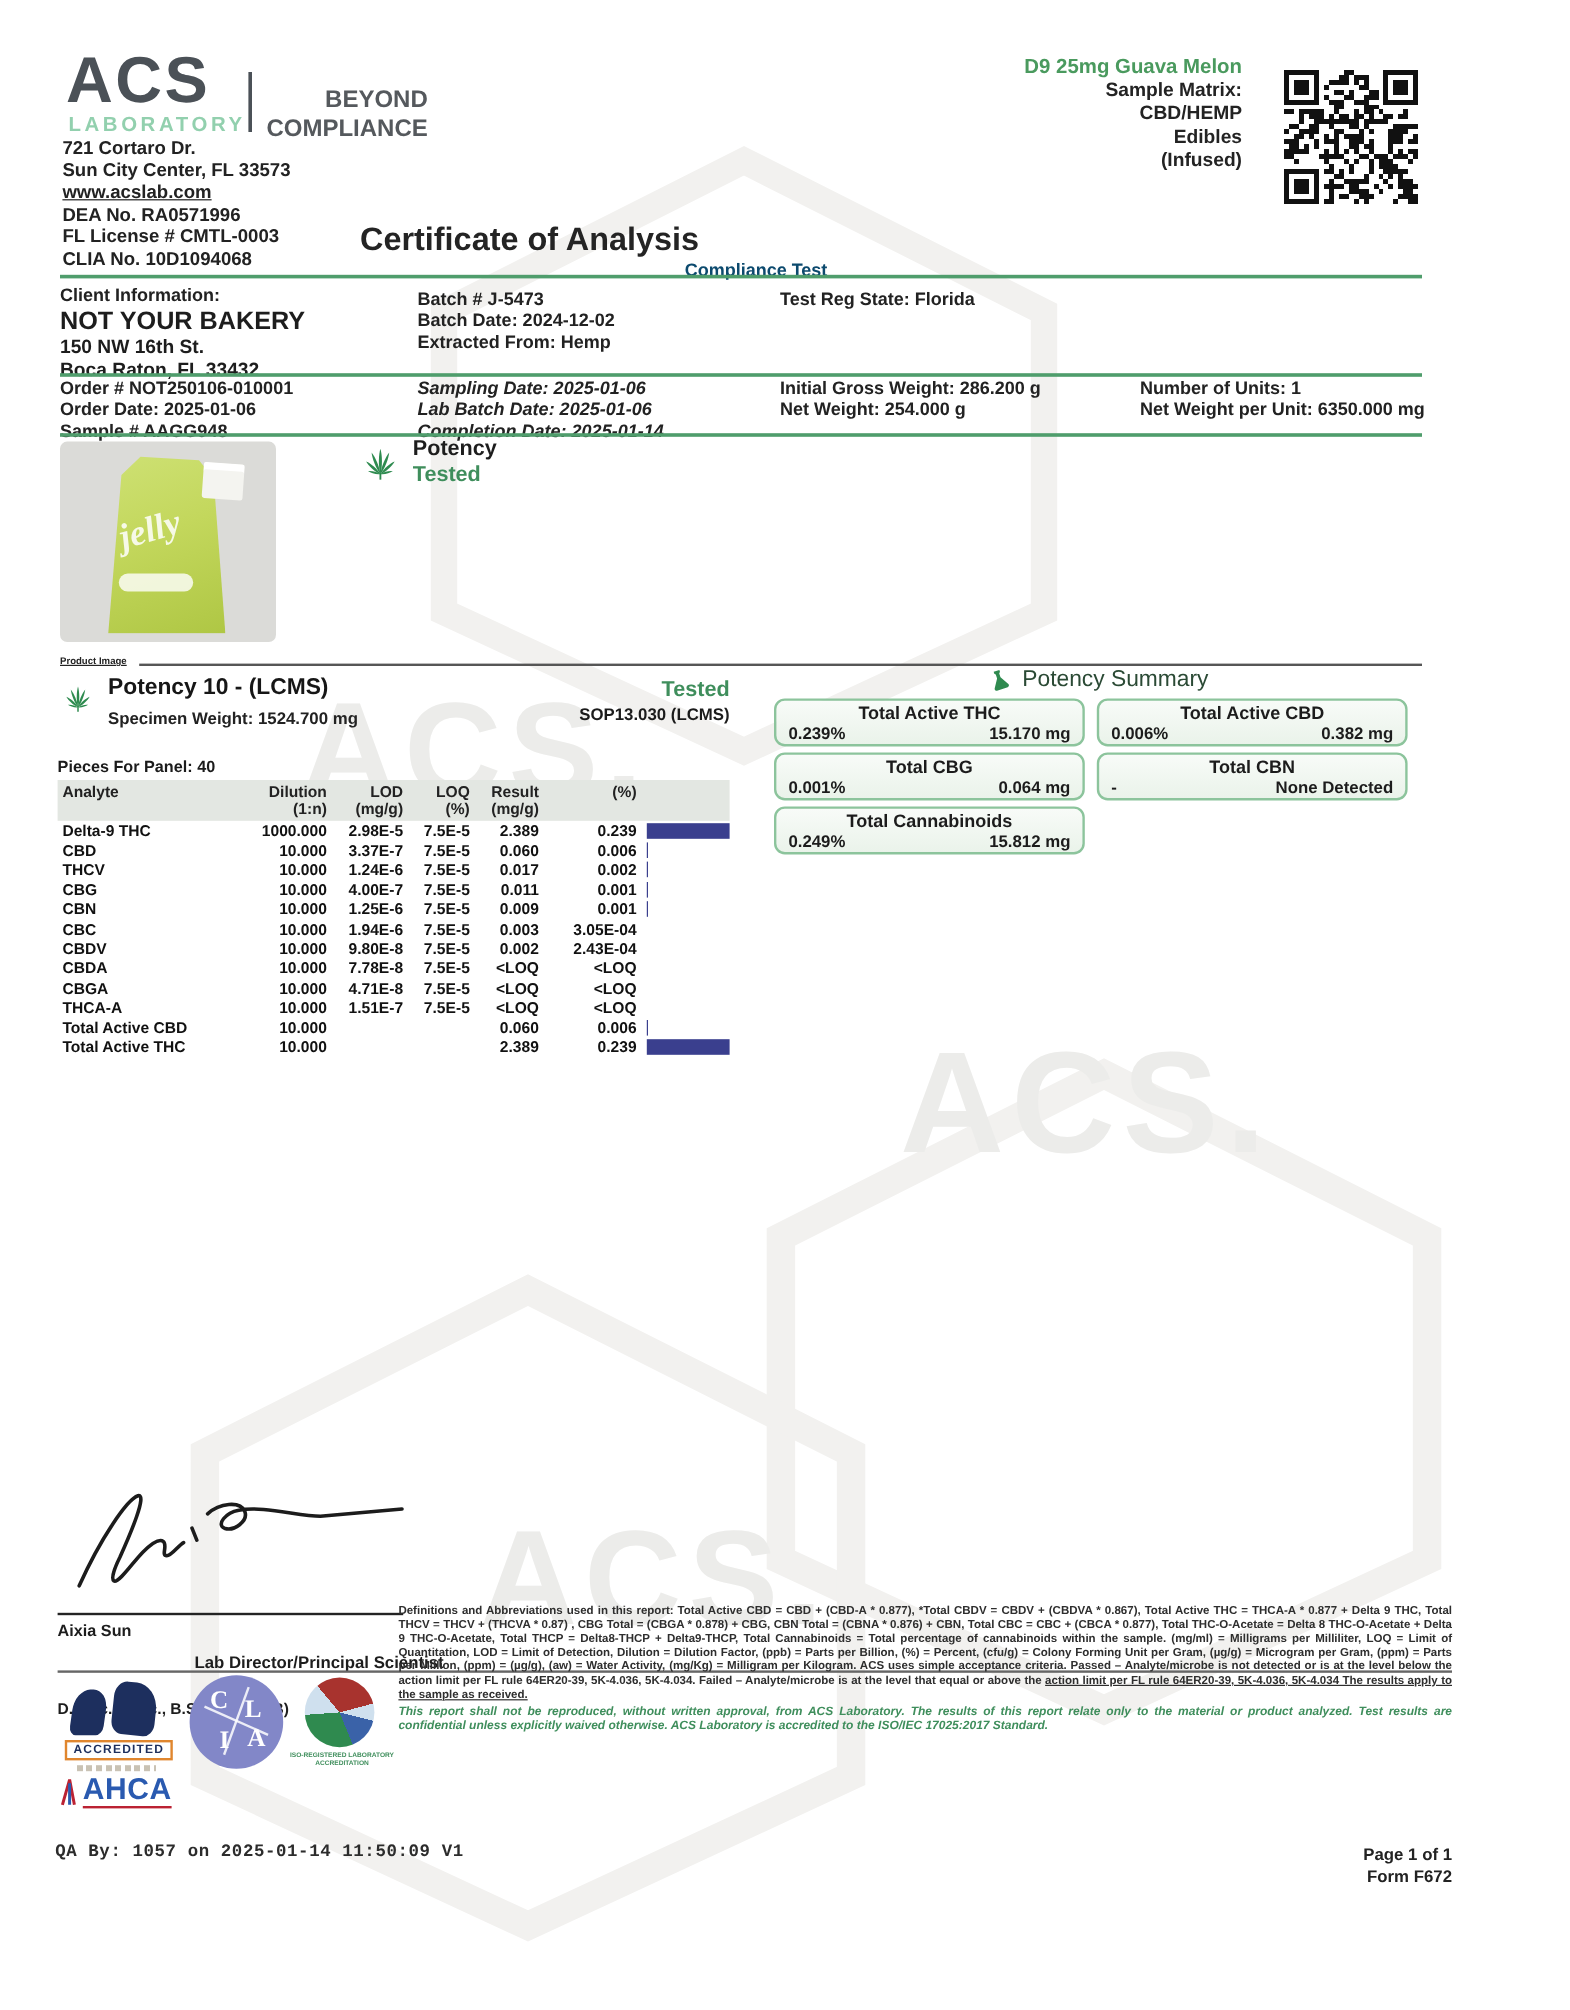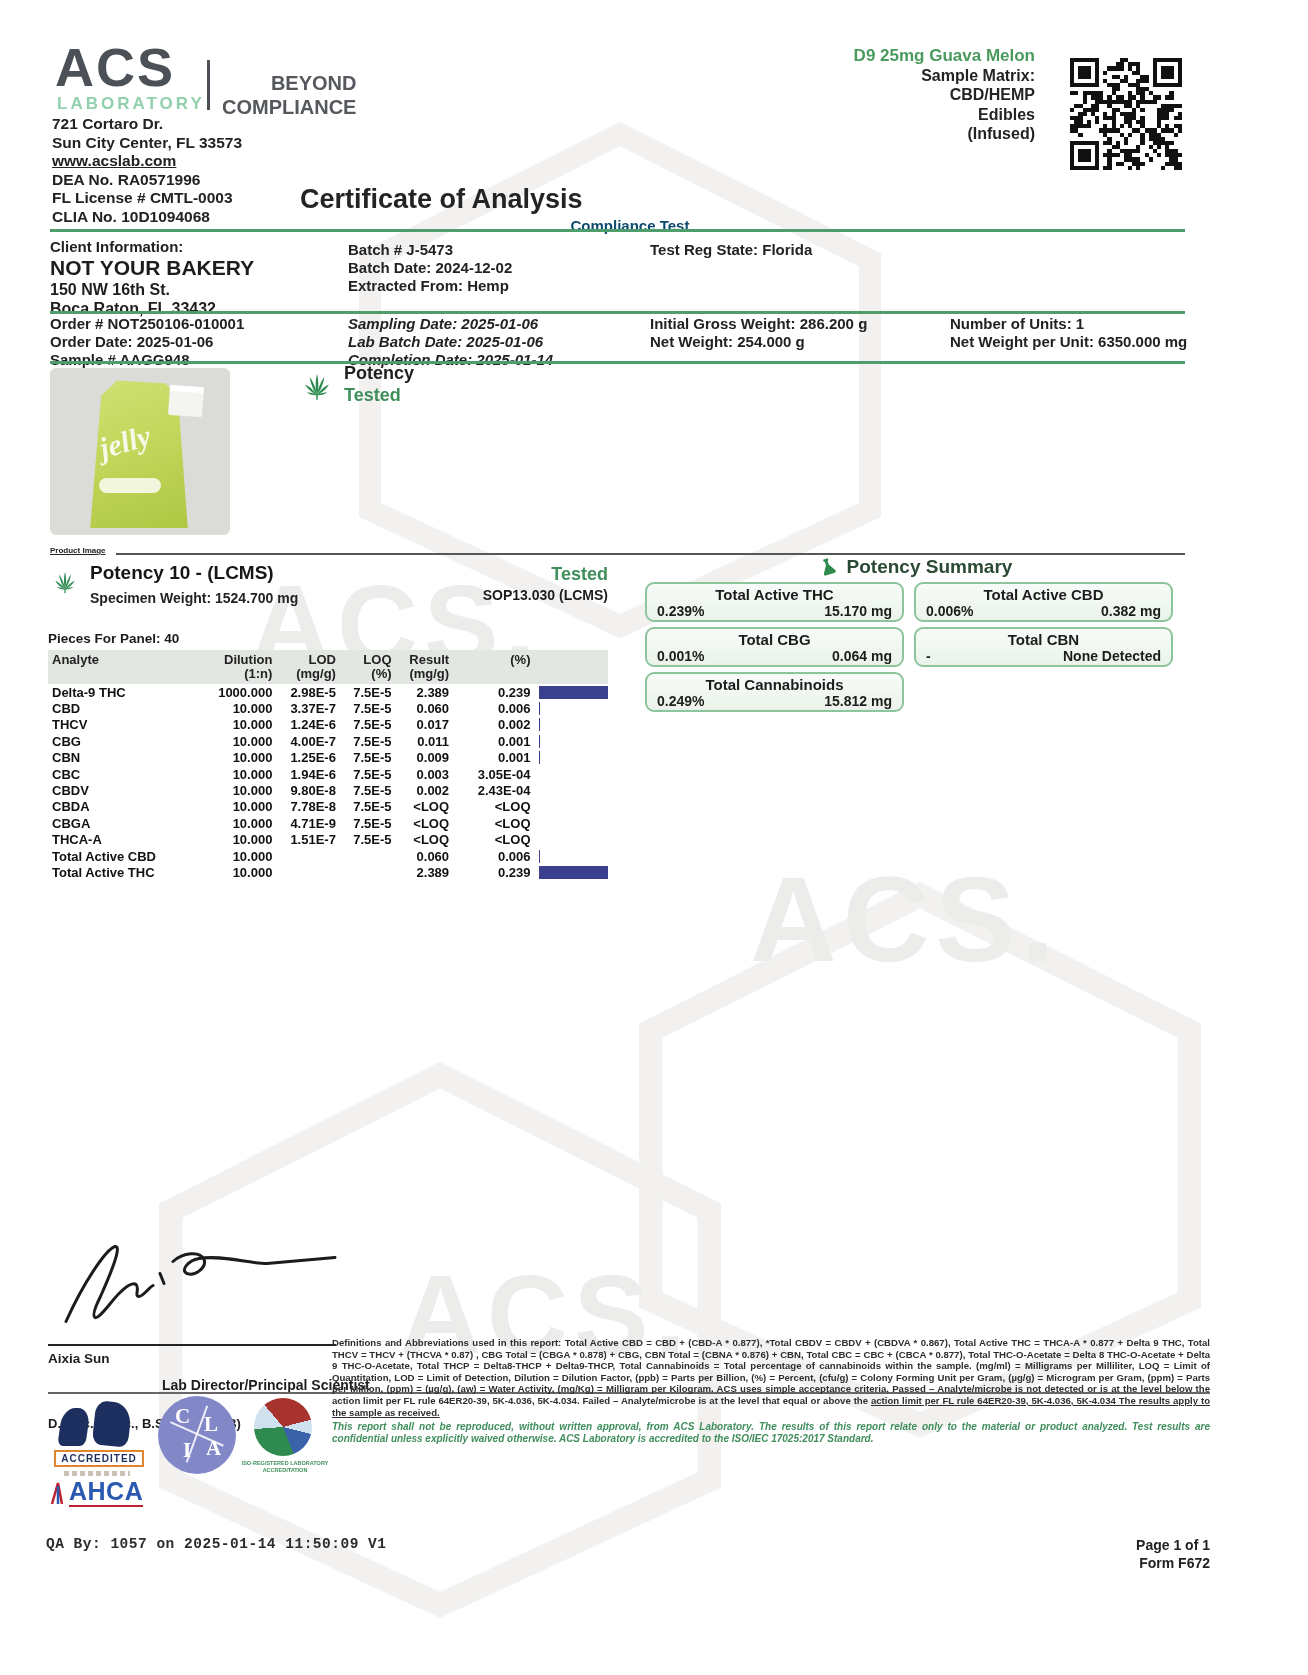--- a/index.html
+++ b/index.html
@@ -62,21 +62,21 @@
   .c-analyte{width:160px;text-align:left;padding-left:4px;}
   .c-dilution{width:62px;text-align:right;}
   .c-lod{width:64px;text-align:right;}
   .c-loq{width:56px;text-align:right;}
   .c-result{width:58px;text-align:right;}
   .c-pct{width:82px;text-align:right;}
   .c-bar{width:70px;padding-left:8px;}
   .bar{height:13px;min-width:1.5px;}
   
   .psum-title{left:645px;top:556px;width:540px;display:flex;align-items:center;justify-content:center;gap:9px;
-              font-size:19px;font-weight:bold;color:#2b4a35;}
+              font-size:19px;font-weight:normal;color:#2b4a35;}
   .cards{left:645px;top:582px;width:540px;display:flex;flex-wrap:wrap;column-gap:10px;row-gap:5px;}
   .card{width:259px;height:40px;border:2px solid #8cc49c;border-radius:9px;box-sizing:border-box;
         background:linear-gradient(#f8fbf8,#eaf3ea);}
   .card-title{text-align:center;font-size:15px;font-weight:bold;color:#1c1c1c;margin-top:2px;}
   .card-vals{display:flex;justify-content:space-between;padding:0 10px;font-size:14px;font-weight:bold;color:#1c1c1c;margin-top:0px;}
   
   .sig{left:52px;top:1222px;width:290px;height:118px;}
   .sig-rule{left:48px;top:1344px;width:288px;height:2px;background:#232323;}
   .sig-name{left:48px;top:1351px;font-size:13.5px;font-weight:bold;}
   .sig-title{left:162px;top:1349px;font-size:14px;font-weight:bold;margin-top:28px;}
@@ -614,21 +614,21 @@
           <div class="tcell c-dilution">10.000</div>
           <div class="tcell c-lod">7.78E-8</div>
           <div class="tcell c-loq">7.5E-5</div>
           <div class="tcell c-result">&lt;LOQ</div>
           <div class="tcell c-pct">&lt;LOQ</div>
           <div class="tcell c-bar"></div>
         </div>
         <div class="trow">
           <div class="tcell c-analyte">CBGA</div>
           <div class="tcell c-dilution">10.000</div>
-          <div class="tcell c-lod">4.71E-9</div>
+          <div class="tcell c-lod">4.71E-8</div>
           <div class="tcell c-loq">7.5E-5</div>
           <div class="tcell c-result">&lt;LOQ</div>
           <div class="tcell c-pct">&lt;LOQ</div>
           <div class="tcell c-bar"></div>
         </div>
         <div class="trow">
           <div class="tcell c-analyte">THCA-A</div>
           <div class="tcell c-dilution">10.000</div>
           <div class="tcell c-lod">1.51E-7</div>
           <div class="tcell c-loq">7.5E-5</div>

